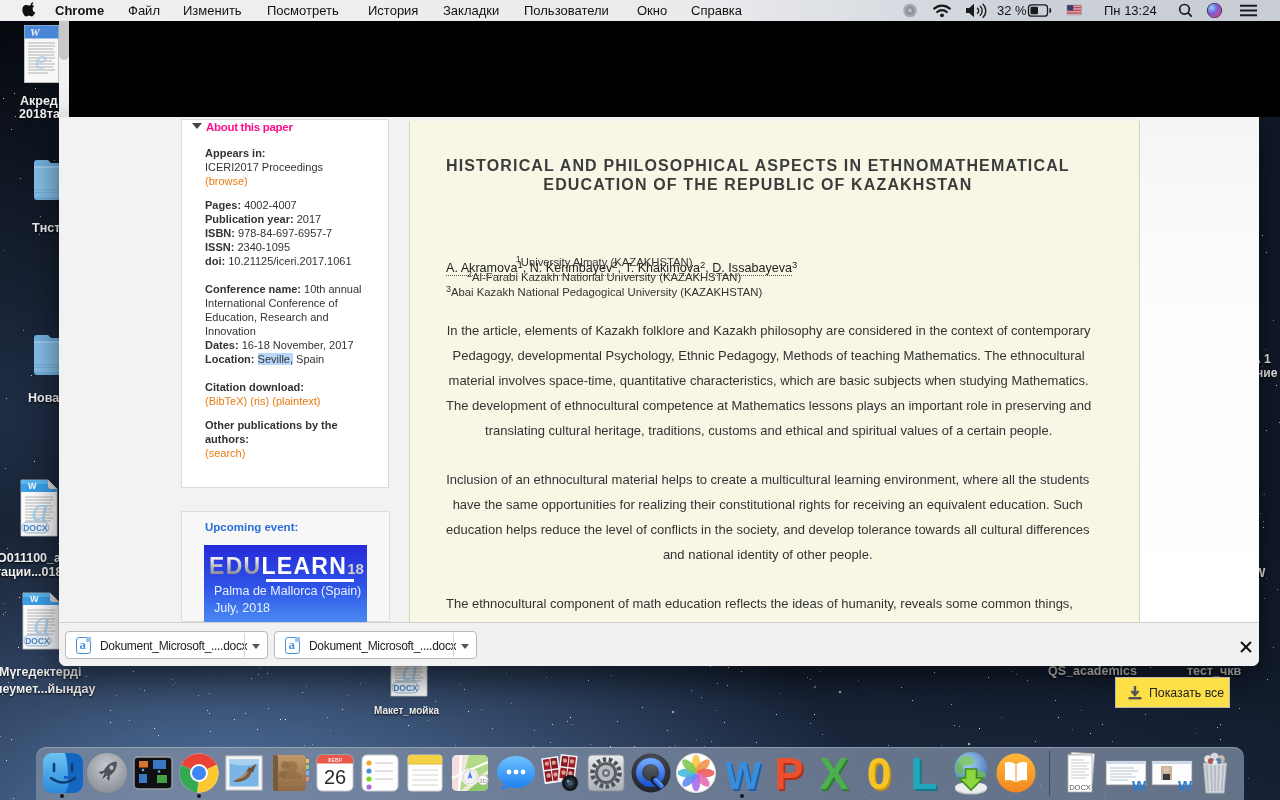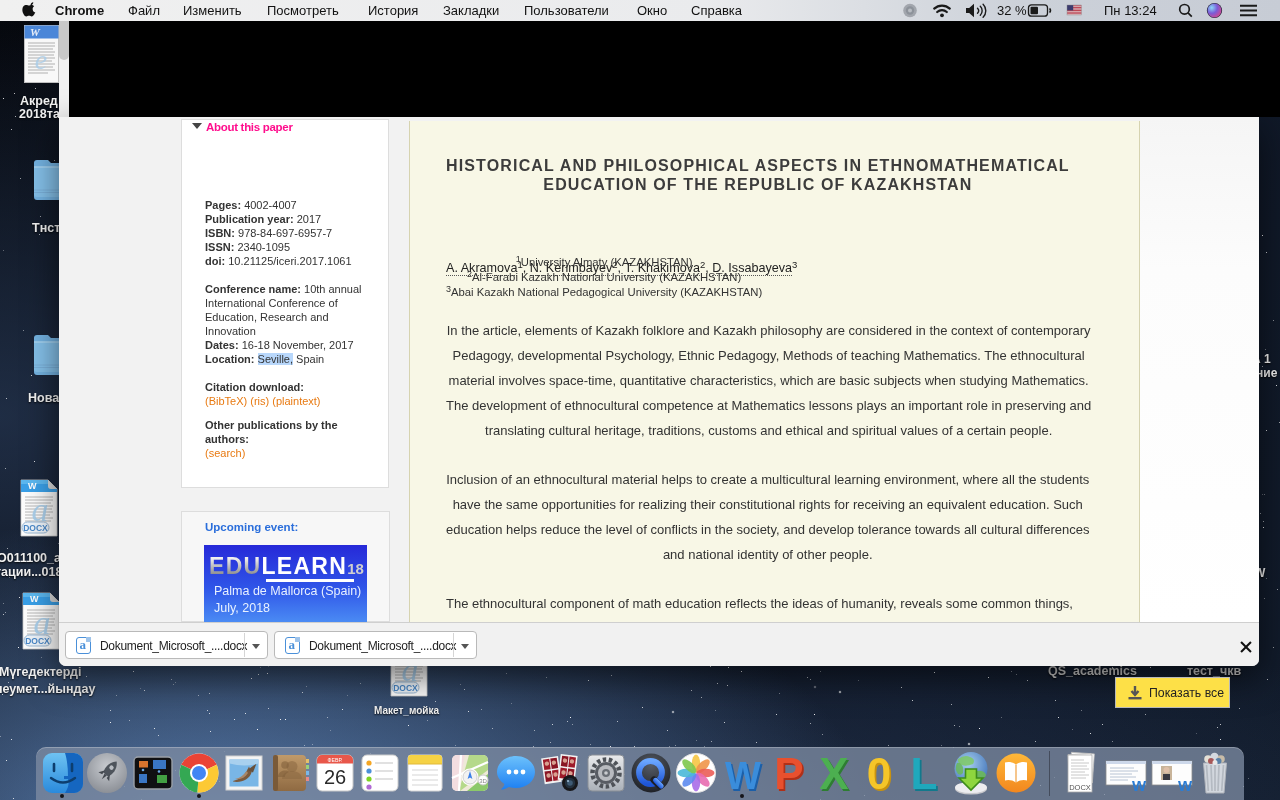--- a/index.html
+++ b/index.html
@@ -197,20 +197,21 @@
   <div class="authors"><span class="nm">A. Akramova</span><sup>1</sup>, <span class="nm">N. Kerimbayev</span><sup>2</sup>, <span class="nm">T. Khakimova</span><sup>2</sup>, <span class="nm">D. Issabayeva</span><sup>3</sup></div>
   <div class="affil"><sup>1</sup>University Almaty (KAZAKHSTAN)<br><sup>2</sup>Al-Farabi Kazakh National University (KAZAKHSTAN)<br><sup>3</sup>Abai Kazakh National Pedagogical University (KAZAKHSTAN)</div>
   <div class="para" style="top:197px;">In the article, elements of Kazakh folklore and Kazakh philosophy are considered in the context of contemporary<br>Pedagogy, developmental Psychology, Ethnic Pedagogy, Methods of teaching Mathematics. The ethnocultural<br>material involves space-time, quantitative characteristics, which are basic subjects when studying Mathematics.<br>The development of ethnocultural competence at Mathematics lessons plays an important role in preserving and<br>translating cultural heritage, traditions, customs and ethical and spiritual values of a certain people.</div>
   <div class="para" style="top:346px;">Inclusion of an ethnocultural material helps to create a multicultural learning environment, where all the students<br>have the same opportunities for realizing their constitutional rights for receiving an equivalent education. Such<br>education helps reduce the level of conflicts in the society, and develop tolerance towards all cultural differences<br>and national identity of other people.</div>
   <div class="para" style="top:470px;">The ethnocultural component of math education reflects the ideas of humanity, reveals some common things,</div>
  </div>
  <div class="rgutter"></div>
  <div class="box1">
   <div class="tri"></div>
       <div class="about">About this paper</div>
+  <div class="sb" style="left:23px;top:26px;"><b>Appears in:</b><br>ICERI2017 Proceedings<br><span class="lnk">(browse)</span></div>
   <div class="sb" style="left:23px;top:78px;"><b>Pages:</b> 4002-4007<br><b>Publication year:</b> 2017<br><b>ISBN:</b> 978-84-697-6957-7<br><b>ISSN:</b> 2340-1095<br><b>doi:</b> 10.21125/iceri.2017.1061</div>
   <div class="sb" style="left:23px;top:162px;"><b>Conference name:</b> 10th annual<br>International Conference of<br>Education, Research and<br>Innovation<br><b>Dates:</b> 16-18 November, 2017<br><b>Location:</b> <span class="sel">Seville,</span> Spain</div>
   <div class="sb" style="left:23px;top:260px;"><b>Citation download:</b><br><span class="lnk">(BibTeX) (ris) (plaintext)</span></div>
   <div class="sb" style="left:23px;top:298px;"><b>Other publications by the<br>authors:</b><br><span class="lnk">(search)</span></div>
  </div>
  <div class="box2">
   <div class="upc">Upcoming event:</div>
   <div class="banner">
     <div class="edu"><span class="g">EDU</span><span class="w">LEARN</span><span class="n18">18</span></div>
     <div class="eduline"></div>

